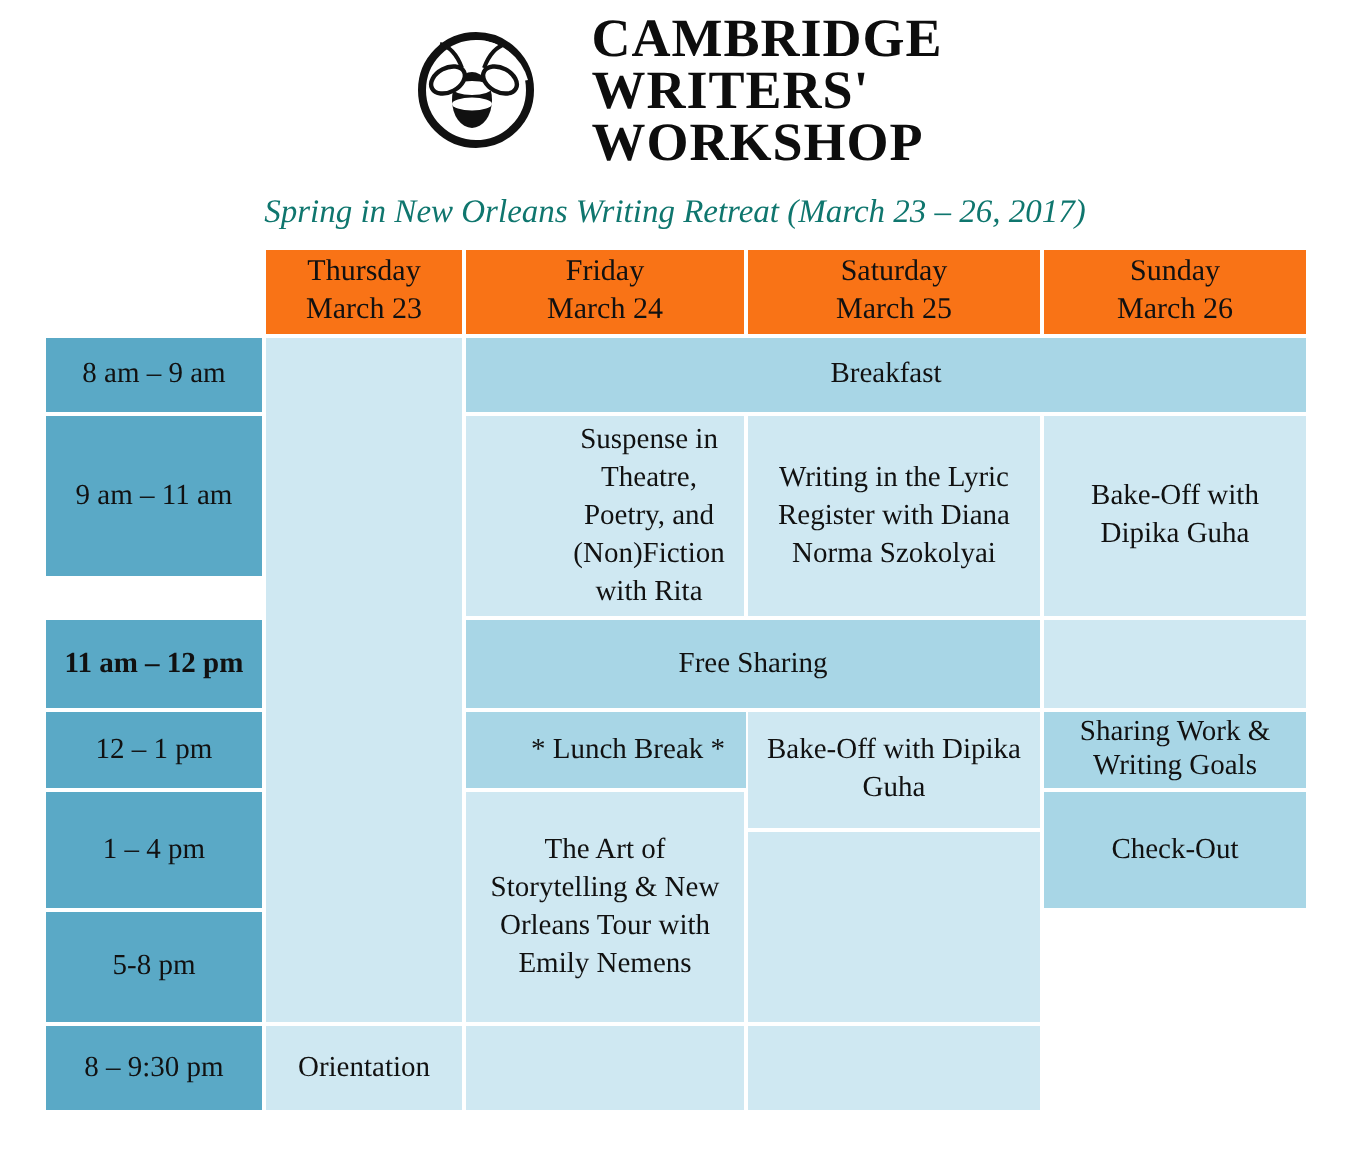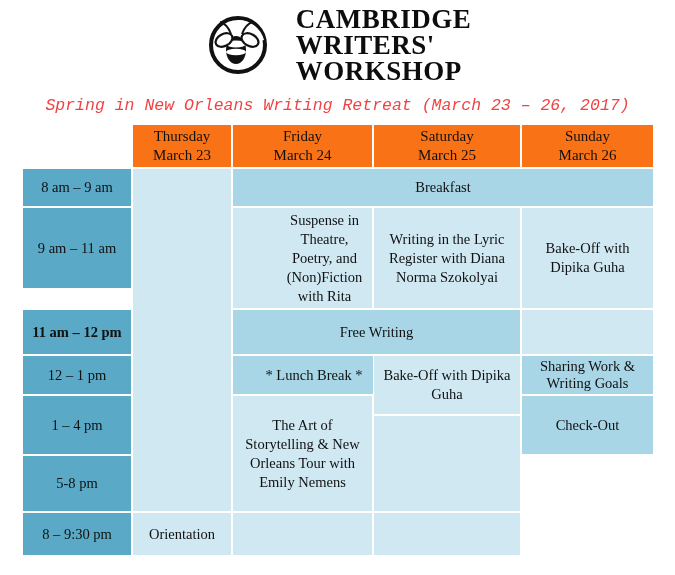--- a/index.html
+++ b/index.html
@@ -40,24 +40,24 @@
     font-size: 27px;
     line-height: 26px;
     letter-spacing: 0.5px;
     color: #0d0d0d;
     text-align: left;
   }
   .logo-text div { white-space: nowrap; }
 
   .subtitle {
     text-align: center;
-    font-family: Liberation Mono, monospace;
+    font-family: Liberation Serif, serif;
     font-style: italic;
     font-size: 16.5px;
-    color: #ef4444;
+    color: #0f766e;
     margin-top: 12px;
     margin-bottom: 26px;
   }
 
   
   .grid {
     position: absolute;
     left: 22px;
     top: 124px;
     width: 632px;
@@ -164,21 +164,21 @@
 
     <div class="cell light" style="left:110px;top:44px;width:100px;height:344px;"></div>
     <div class="cell light" style="left:110px;top:388px;width:100px;height:44px;">Orientation</div>
 
     <div class="cell mid" style="left:210px;top:44px;width:422px;height:39px;">Breakfast</div>
 
     <div class="cell light multiline" style="left:210px;top:83px;width:141px;height:102px;padding-left:48px;">Emotion &amp; Suspense in Theatre, Poetry, and (Non)Fiction with Rita Banerjee</div>
     <div class="cell light multiline" style="left:351px;top:83px;width:148px;height:102px;">Writing in the Lyric Register with Diana Norma Szokolyai</div>
     <div class="cell light multiline" style="left:499px;top:83px;width:133px;height:102px;">Bake-Off with Dipika Guha</div>
 
-    <div class="cell mid" style="left:210px;top:185px;width:289px;height:46px;">Free Writing</div>
+    <div class="cell mid" style="left:210px;top:185px;width:289px;height:46px;">Free Sharing</div>
     <div class="cell light" style="left:499px;top:185px;width:133px;height:46px;"></div>
 
     <div class="cell mid" style="left:210px;top:231px;width:164px;height:40px;">* Lunch Break *</div>
     <div class="cell light multiline" style="left:351px;top:231px;width:148px;height:60px;">Bake-Off with Dipika Guha</div>
     <div class="cell mid" style="left:499px;top:231px;width:133px;height:40px;text-align:center;">Sharing Work &amp; Writing Goals</div>
 
     <div class="cell light multiline" style="left:210px;top:271px;width:141px;height:117px;">The Art of Storytelling &amp; New Orleans Tour with Emily Nemens</div>
     <div class="cell light" style="left:351px;top:291px;width:148px;height:97px;"></div>
     <div class="cell mid" style="left:499px;top:271px;width:133px;height:60px;">Check-Out</div>
     <div class="cell empty-white" style="left:499px;top:331px;width:133px;height:101px;"></div>

